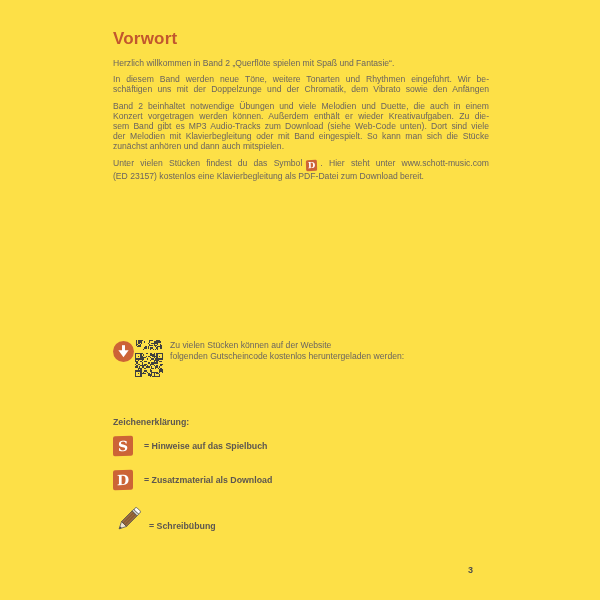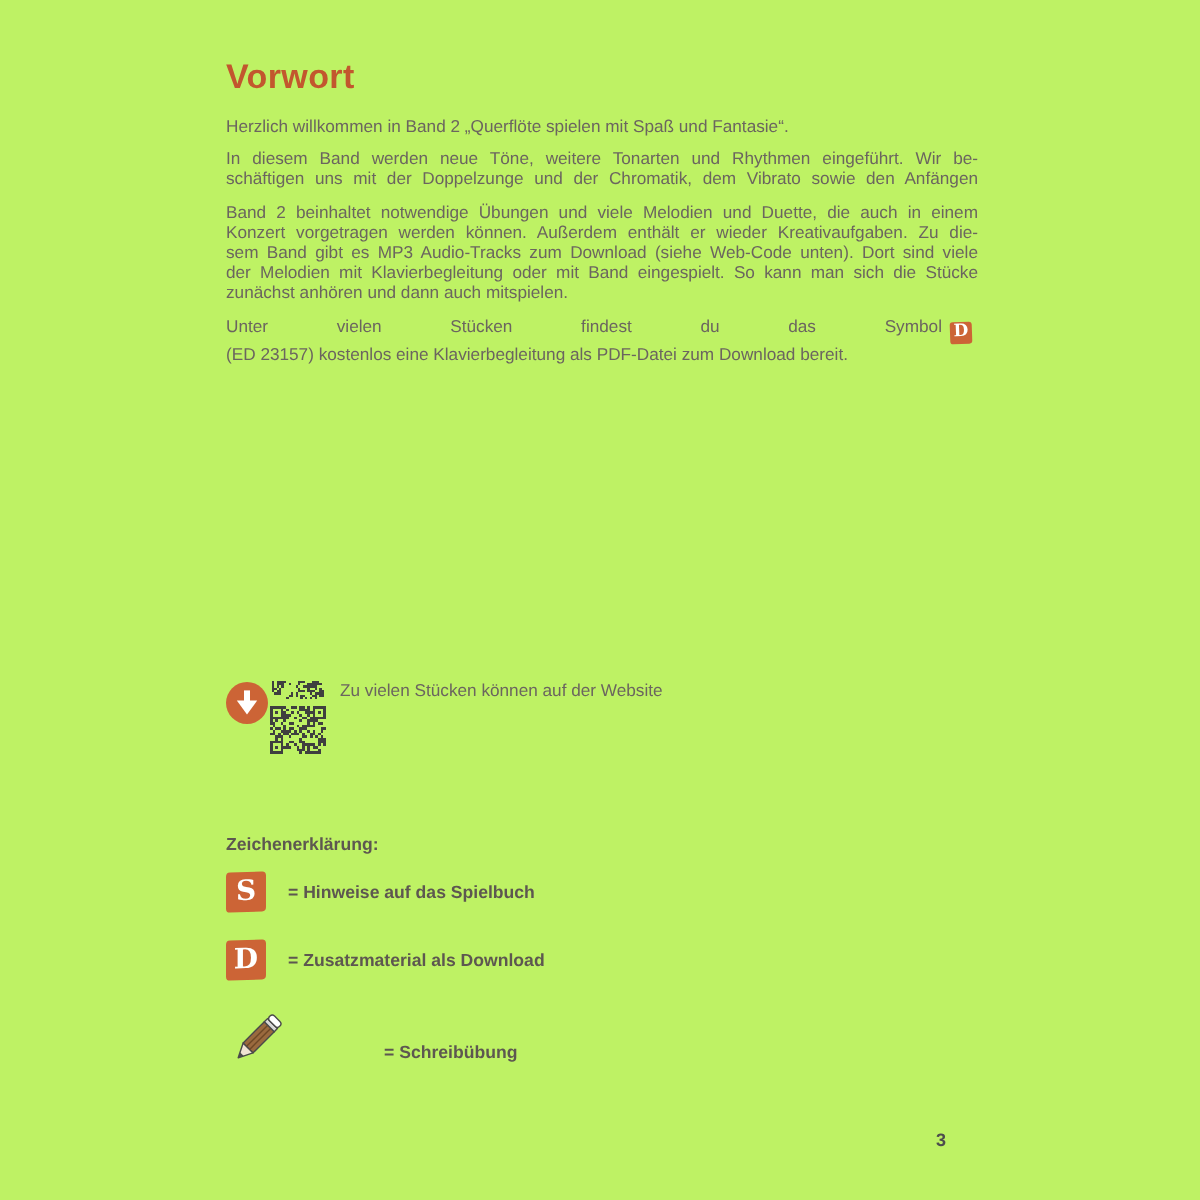--- a/index.html
+++ b/index.html
@@ -1,21 +1,21 @@
 <!DOCTYPE html>
 <html><head>
 <meta charset="utf-8">
 <style>
   html,body { margin:0; padding:0; }
   body {
     width:600px; height:600px; background:#ffffff; position:relative;
     font-family:"Liberation Sans","DejaVu Sans",sans-serif;
     color:#6b655f; overflow:hidden;
   }
-  .page { position:absolute; inset:0; background:#bef264; }
+  .page { position:absolute; inset:0; background:#fde047; }
 
   
   .textcol { position:absolute; left:113px; top:29px; width:376px; }
   .title {
     margin:0; font-size:17px; font-weight:bold; color:#c2572e;
     letter-spacing:.2px; line-height:20px;
   }
   .para { margin:6px 0 0 0; font-size:8.6px; line-height:10.2px; color:#6b655f; }
   .para.first { margin-top:9px; }
   .jline { text-align:justify; text-align-last:justify; white-space:nowrap; }
@@ -44,21 +44,21 @@
   .legend-row .sym {
     width:20px; height:20px; background:#cc6436; border-radius:2px;
     display:flex; align-items:center; justify-content:center;
     color:#fff; font-family:"DejaVu Serif","Liberation Serif",serif;
     font-weight:bold; font-size:14px; transform:rotate(-2deg) skewX(-2deg);
     flex:0 0 auto;
   }
   .legend-row .lbl { margin-left:11px; font-size:8.8px; font-weight:bold; color:#5d5750; white-space:nowrap; }
   .row-s { top:19px; }
   .row-d { top:53px; }
-  .row-p { top:86px;gap:43px; }
+  .row-p { top:86px; }
   .row-p .lbl { margin-left:4px; margin-top:14px; }
   .pencil-box { width:32px; height:32px; flex:0 0 auto; }
 
   .page-number { position:absolute; left:468px; top:565px; font-size:9px; font-weight:bold; color:#4d4d4d; }
 
   svg { display:block; }
   .qr-svg { shape-rendering:crispEdges; }
 </style>
 </head>
 <body>
@@ -82,21 +82,21 @@
         <div class="jline">Konzert vorgetragen werden können. Außerdem enthält er wieder Kreativaufgaben. Zu die-</div>
         <div class="jline">sem Band gibt es MP3 Audio-Tracks zum Download (siehe Web-Code unten). Dort sind viele</div>
         <div class="jline">der Melodien mit Klavierbegleitung oder mit Band eingespielt. So kann man sich die Stücke</div>
         <div class="jline last">zunächst anhören und dann auch mitspielen.</div>
       </div>
 
     <div class="para">
       <div class="jline">
         <span>Unter vielen Stücken findest du das Symbol</span><span class="inline-d">
             <span>D</span>
-          </span>
+          </span><span>. Hier steht unter www.schott-music.com</span>
       </div>
       <div class="jline last">(ED 23157) kostenlos eine Klavierbegleitung als PDF-Datei zum Download bereit.</div>
     </div>
 
     <div class="para">
       </div>
 
   </div>
 
   <div class="dl-row">
@@ -376,20 +376,21 @@
           <rect x="13" y="17" width="1" height="1" fill="#3f3f3f"></rect>
           <rect x="14" y="17" width="1" height="1" fill="#3f3f3f"></rect>
           <rect x="15" y="17" width="1" height="1" fill="#3f3f3f"></rect>
           <rect x="16" y="17" width="1" height="1" fill="#3f3f3f"></rect>
           <rect x="17" y="17" width="1" height="1" fill="#3f3f3f"></rect>
           <rect x="18" y="17" width="1" height="1" fill="#3f3f3f"></rect>
         </svg>
     </div>
     <div class="dl-text">
       <div>Zu vielen Stücken können auf der Website</div>
+      <div>folgenden Gutscheincode kostenlos heruntergeladen werden:</div>
     </div>
   </div>
 
   <div class="legend">
     <div class="legend-heading">Zeichenerklärung:</div>
 
     <div class="legend-row row-s">
       <div class="sym">S</div>
       <div class="lbl">= Hinweise auf das Spielbuch</div>
     </div>

